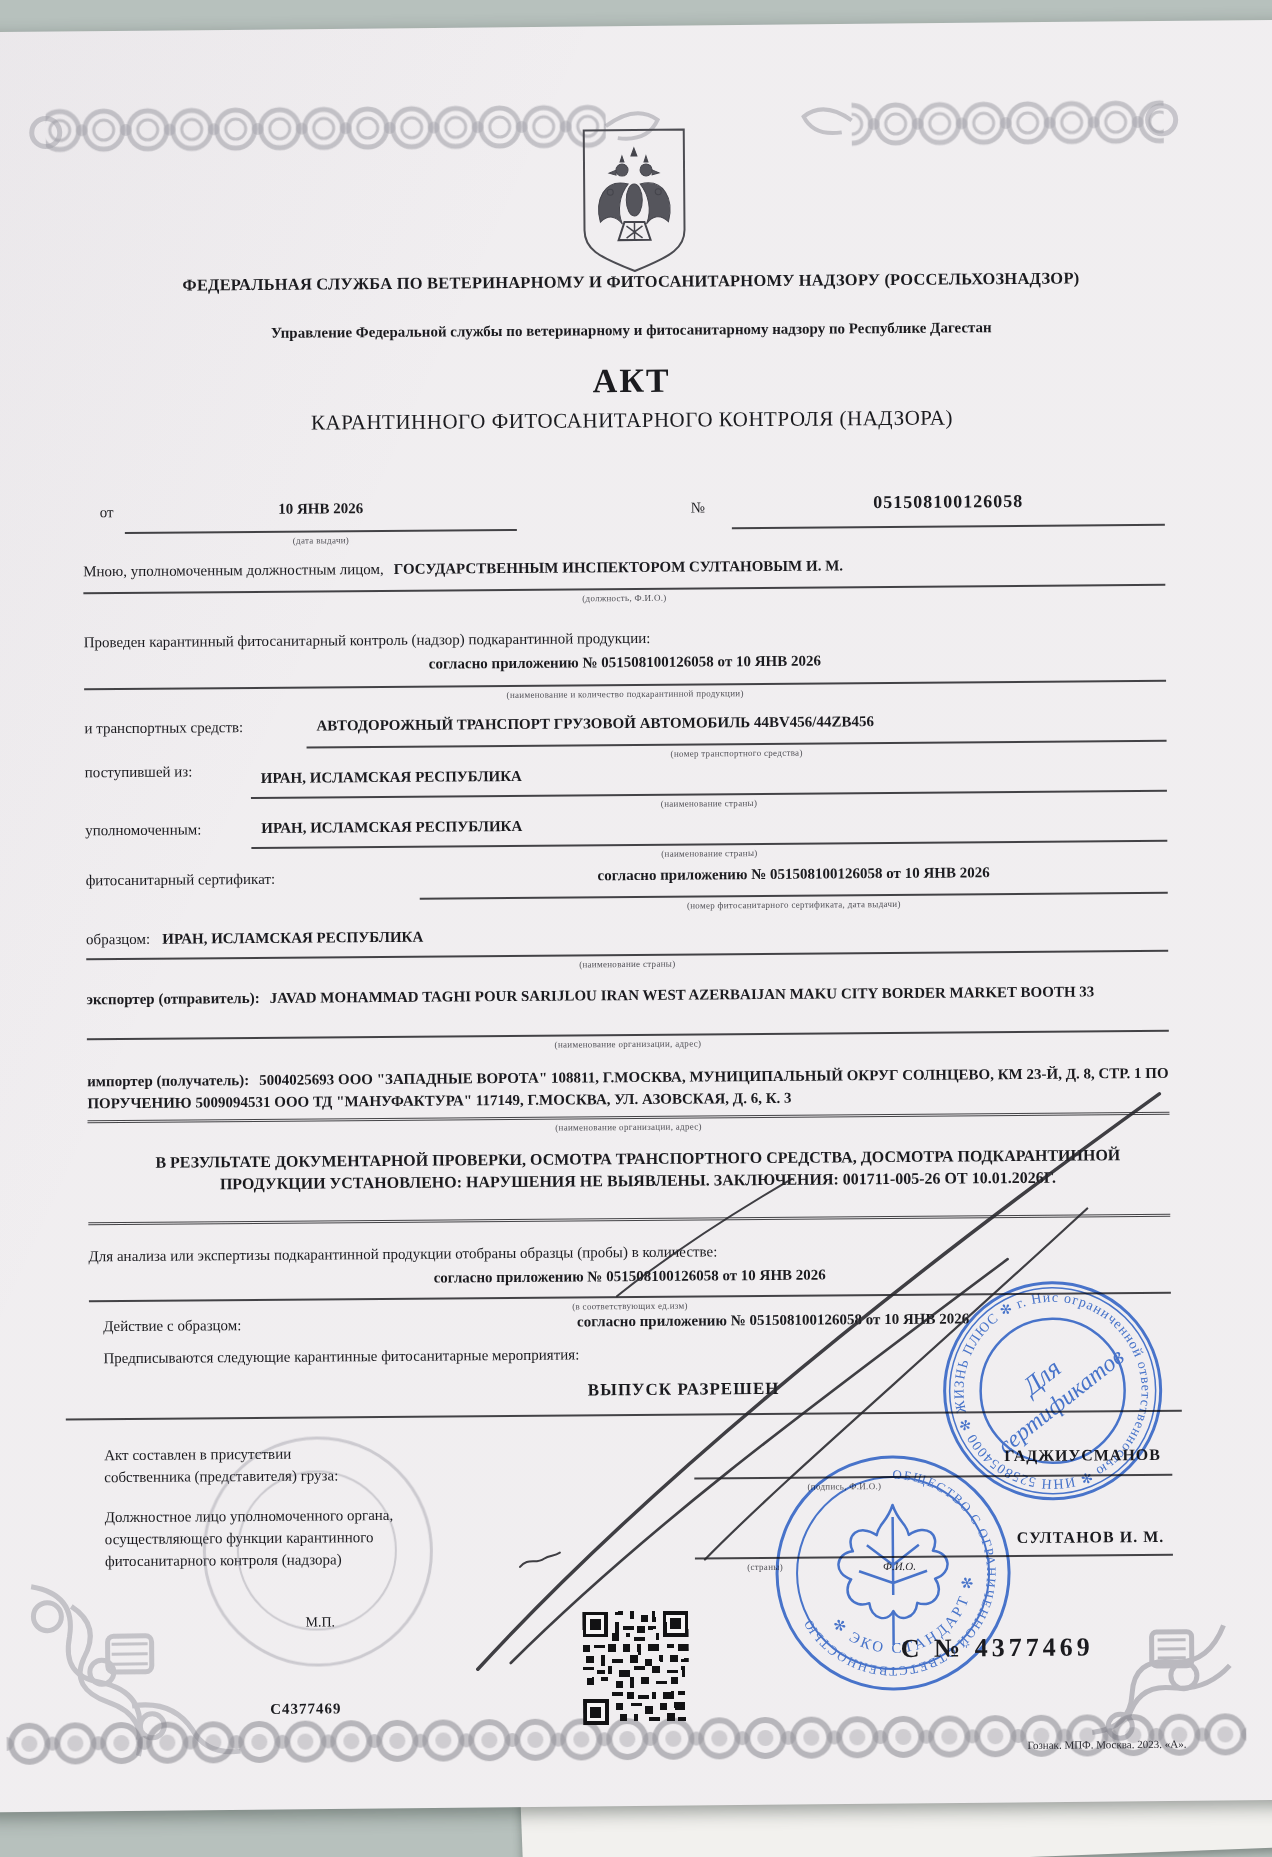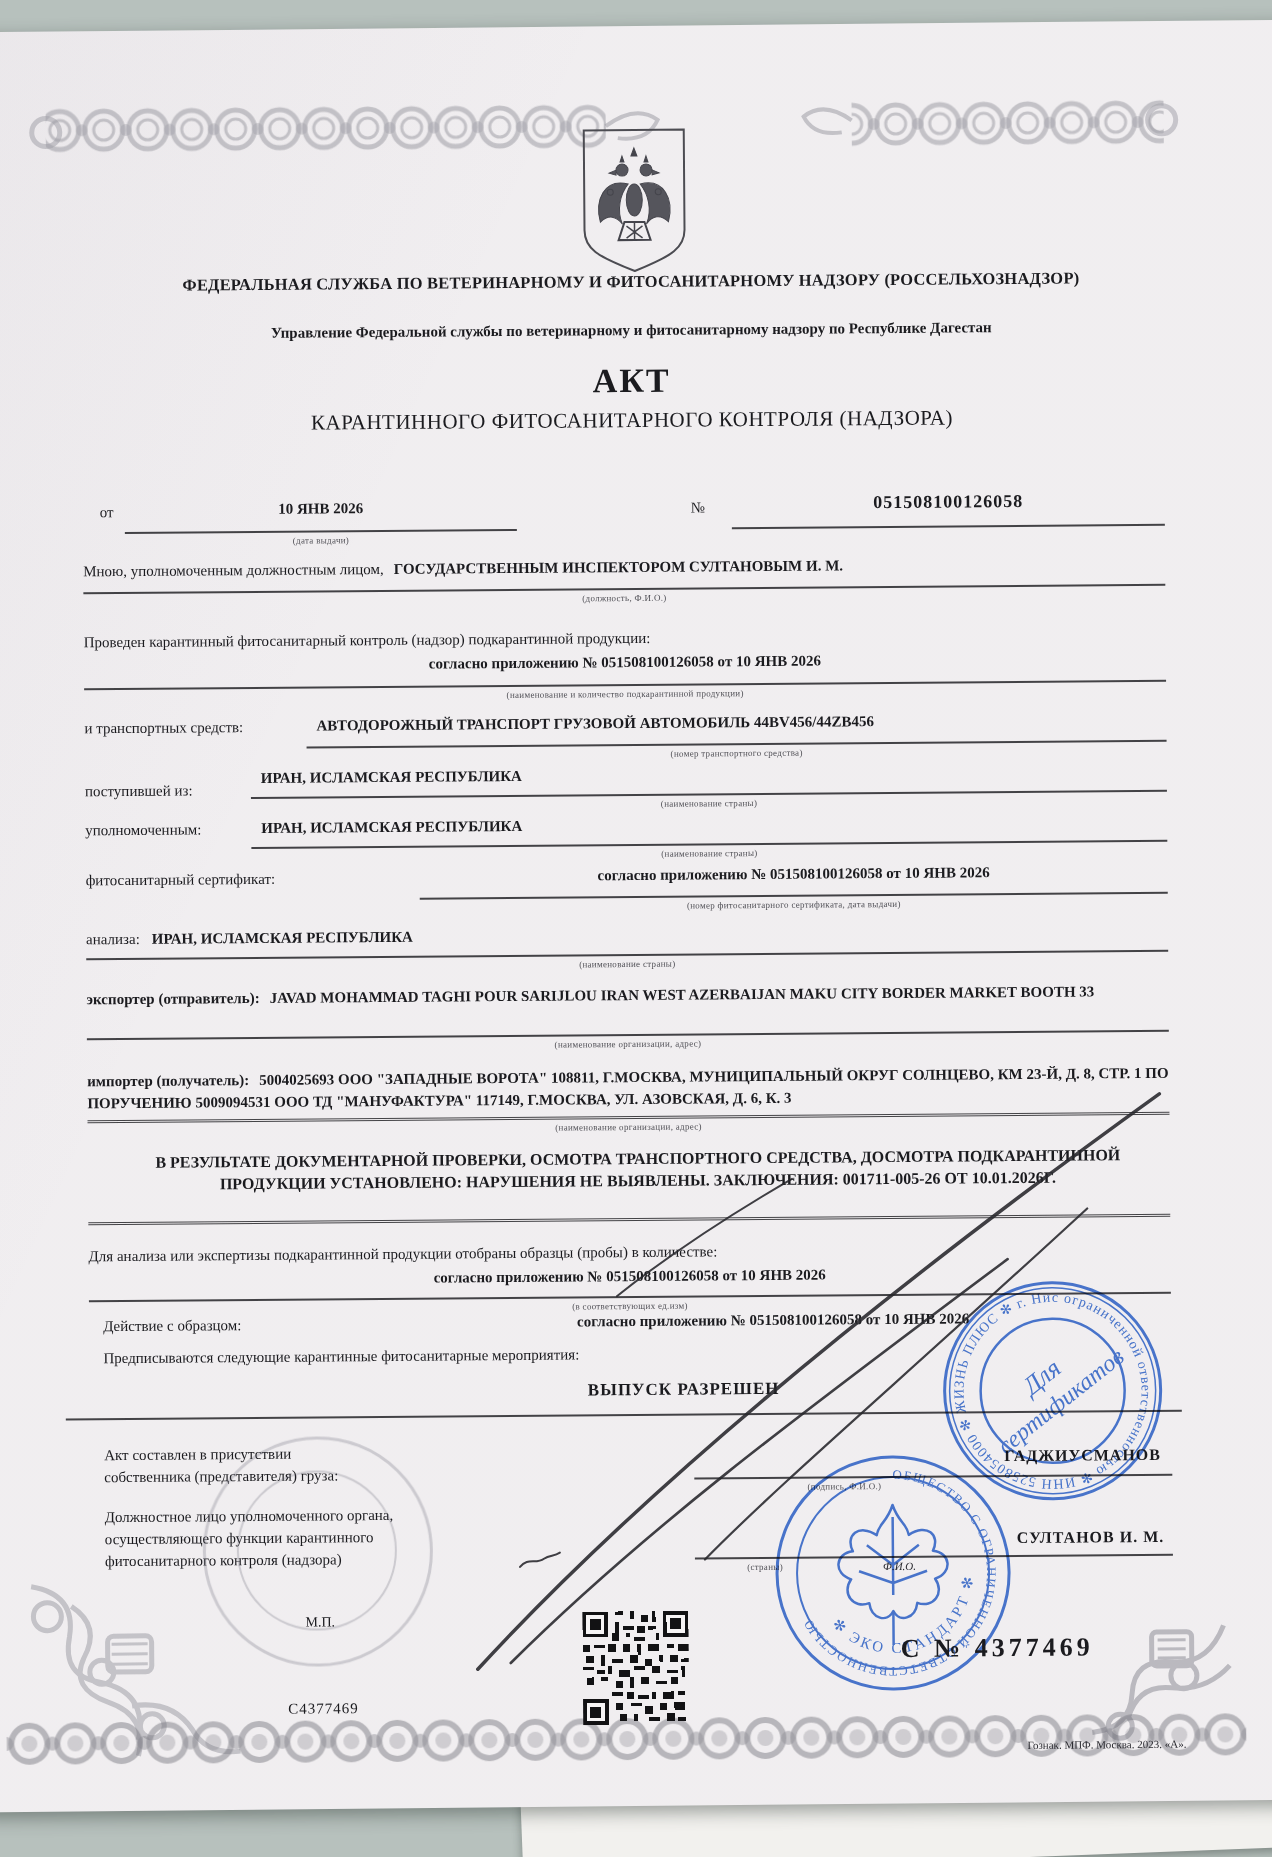--- a/index.html
+++ b/index.html
@@ -95,37 +95,37 @@
   <div class="abs lbl" style="left:86px;top:630px;width:1100px">Проведен карантинный фитосанитарный контроль (надзор) подкарантинной продукции:</div>
   <div class="abs ctr val" style="left:86px;top:654px;width:1082px">согласно приложению № 051508100126058 от 10 ЯНВ 2026</div>
   <div class="abs ul" style="left:86px;top:684px;width:1082px"></div>
   <div class="abs cap" style="left:86px;top:689px;width:1082px">(наименование и количество подкарантинной продукции)</div>
 
   <div class="abs lbl" style="left:86px;top:716px">и транспортных средств:</div>
   <div class="abs val" style="left:318px;top:715px">АВТОДОРОЖНЫЙ ТРАНСПОРТ ГРУЗОВОЙ АВТОМОБИЛЬ 44BV456/44ZB456</div>
   <div class="abs ul" style="left:308px;top:744px;width:860px"></div>
   <div class="abs cap" style="left:308px;top:749px;width:860px">(номер транспортного средства)</div>
 
-  <div class="abs lbl" style="left:86px;top:779px">поступившей из:</div>
+  <div class="abs lbl" style="left:86px;top:760px">поступившей из:</div>
   <div class="abs val" style="left:262px;top:767px">ИРАН, ИСЛАМСКАЯ РЕСПУБЛИКА</div>
   <div class="abs ul" style="left:252px;top:794px;width:916px"></div>
   <div class="abs cap" style="left:252px;top:799px;width:916px">(наименование страны)</div>
 
   <div class="abs lbl" style="left:86px;top:818px">уполномоченным:</div>
   <div class="abs val" style="left:262px;top:817px">ИРАН, ИСЛАМСКАЯ РЕСПУБЛИКА</div>
   <div class="abs ul" style="left:252px;top:844px;width:916px"></div>
   <div class="abs cap" style="left:252px;top:849px;width:916px">(наименование страны)</div>
 
   <div class="abs lbl" style="left:86px;top:868px">фитосанитарный сертификат:</div>
   <div class="abs ctr val" style="left:420px;top:867px;width:748px">согласно приложению № 051508100126058 от 10 ЯНВ 2026</div>
   <div class="abs ul" style="left:420px;top:896px;width:748px"></div>
   <div class="abs cap" style="left:420px;top:901px;width:748px">(номер фитосанитарного сертификата, дата выдачи)</div>
 
   <div class="abs" style="left:86px;top:926px;width:1082px">
-    <span class="lbl">анализа:</span>
+    <span class="lbl">образцом:</span>
     <span class="val" style="margin-left:8px">ИРАН, ИСЛАМСКАЯ РЕСПУБЛИКА</span>
   </div>
   <div class="abs ul" style="left:86px;top:954px;width:1082px"></div>
   <div class="abs cap" style="left:86px;top:959px;width:1082px">(наименование страны)</div>
 
   <div class="abs" style="left:86px;top:984px;width:1090px;line-height:22px">
     <span class="val">экспортер (отправитель):</span>
     <span class="val" style="margin-left:6px">JAVAD MOHAMMAD TAGHI POUR SARIJLOU IRAN WEST AZERBAIJAN MAKU CITY BORDER MARKET BOOTH 33</span>
   </div>
   <div class="abs ul" style="left:86px;top:1034px;width:1082px"></div>
@@ -170,21 +170,21 @@
   </div>
   <div class="abs name-b" style="left:1012px;top:1532px">СУЛТАНОВ И. М.</div>
   <div class="abs ul" style="left:690px;top:1558px;width:478px"></div>
   <div class="abs cap" style="left:700px;top:1563px;width:120px">(страны)</div>
   <div class="abs" style="left:878px;top:1562px;font-size:11px;font-weight:normal;font-style:italic;color:#2a2a30">Ф.И.О.</div>
   <div class="abs" style="left:300px;top:1612px;font-size:14px">М.П.</div>
 
   <div class="abs graystamp" style="left:198px;top:1434px;width:224px;height:224px;filter:blur(.6px)"></div>
   <div class="abs graystamp" style="left:232px;top:1468px;width:156px;height:156px;border-width:2px;filter:blur(.7px)"></div>
 
-  <div class="abs" style="left:282px;top:1698px;font-size:15px;font-weight:normal;letter-spacing:1px">С4377469</div>
+  <div class="abs" style="left:264px;top:1698px;font-size:15px;font-weight:bold;letter-spacing:1px">С4377469</div>
   <div class="abs" style="left:895px;top:1636px;font-size:26px;font-weight:bold;letter-spacing:4px;z-index:6">С № 4377469</div>
 
   <svg class="abs" style="left:577px;top:1610px;z-index:5" width="106" height="116" viewBox="0 0 29 31" shape-rendering="crispEdges">
     <g fill="#121214">
       <rect x="0" y="0" width="7" height="7"></rect>
         <rect x="1" y="1" width="5" height="5" fill="#f6f4f5"></rect>
         <rect x="2" y="2" width="3" height="3"></rect>
       <rect x="22" y="0" width="7" height="7"></rect>
         <rect x="23" y="1" width="5" height="5" fill="#f6f4f5"></rect>
         <rect x="24" y="2" width="3" height="3"></rect>

